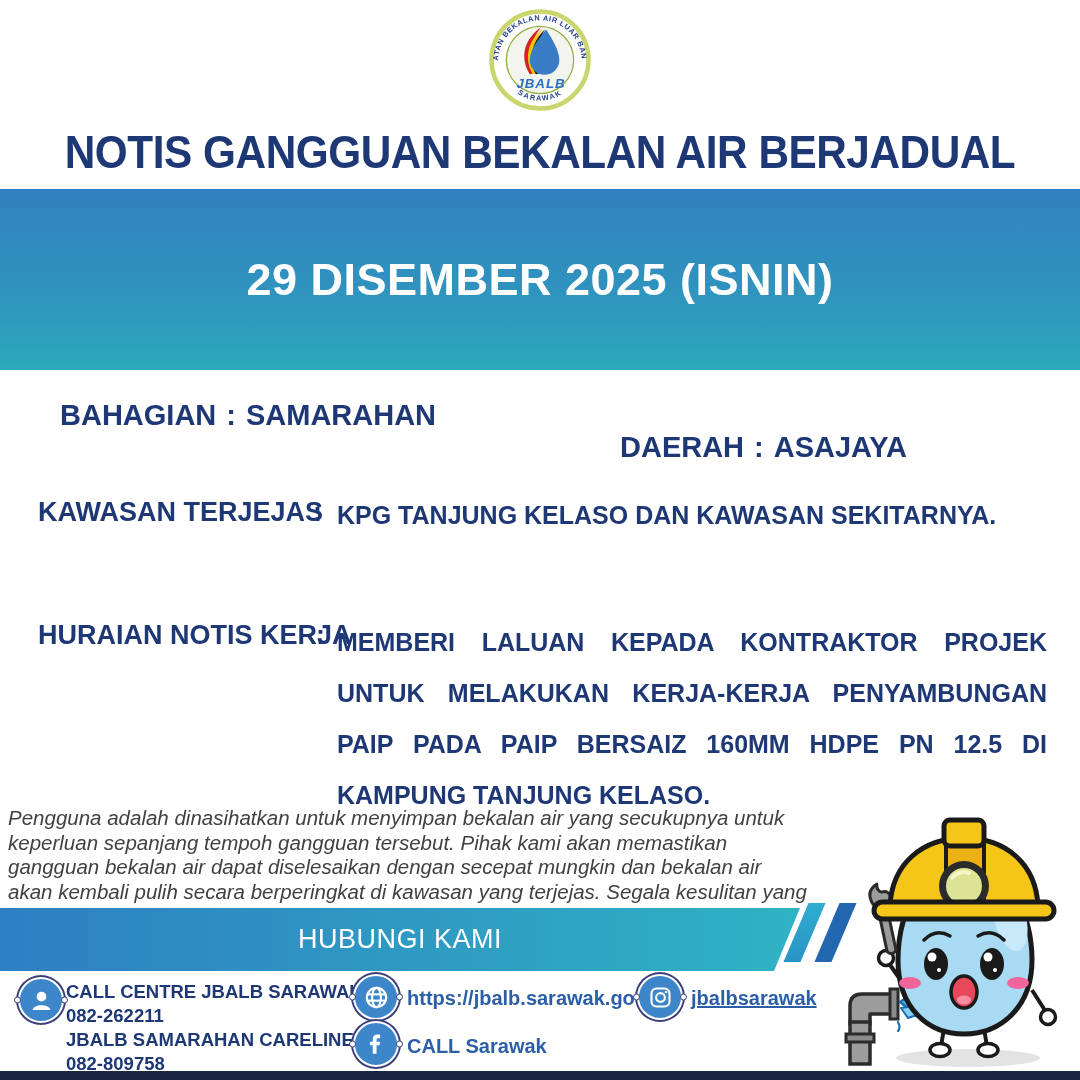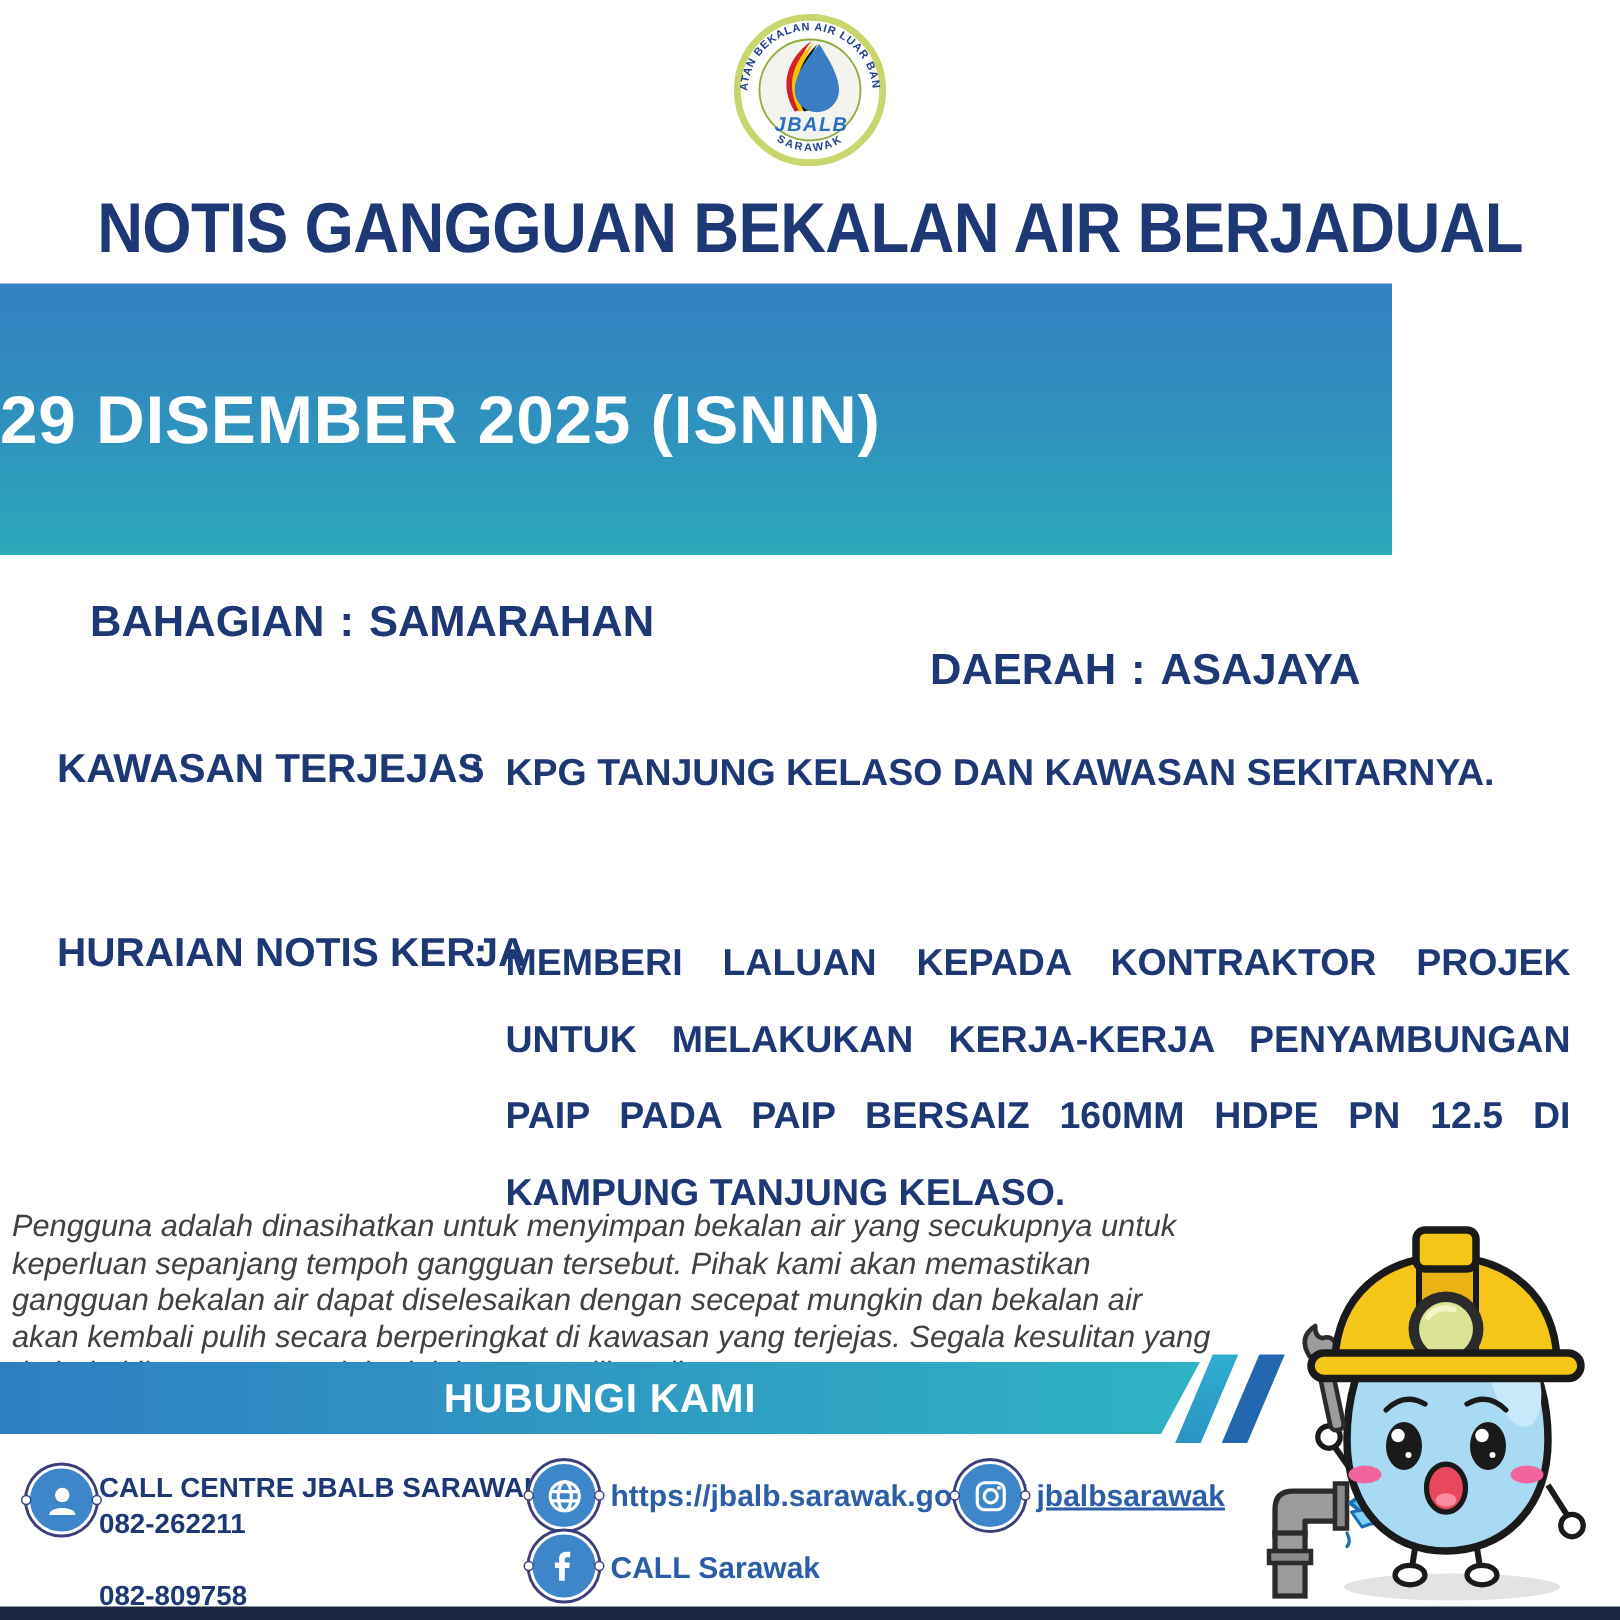--- a/index.html
+++ b/index.html
@@ -10,23 +10,23 @@
   
   .logo-wrap{position:absolute;left:489px;top:9px;width:102px;height:102px;}
   
   .main-title{
     position:absolute;left:0;top:124px;width:1080px;text-align:center;
     font-size:47px;font-weight:800;letter-spacing:-.5px;color:#1e3876;
     transform:scaleX(.9);transform-origin:center;white-space:nowrap;
   }
   
   .date-banner{
-    position:absolute;left:0;top:189px;width:928px;height:181px;
+    position:absolute;left:0;top:189px;width:1080px;height:181px;
     background:linear-gradient(180deg,#3380c1 0%,#2f93be 55%,#2ba9b9 100%);
-    display:flex;flex-direction:column;align-items:flex-start;justify-content:center;
+    display:flex;flex-direction:column;align-items:center;justify-content:center;
     color:#ffffff;font-weight:800;
   }
   .date-banner .line{font-size:45px;line-height:58px;letter-spacing:.5px;}
   
   .region-row{position:absolute;top:399px;left:0;width:1080px;font-size:29px;font-weight:800;}
   .bahagian{position:absolute;left:60px;top:0;}
   .daerah{position:absolute;left:620px;top:0;margin-top:32px;}
   .sep{margin:0 10px;}
   
   .kawasan-label,.huraian-label{position:absolute;left:38px;font-size:27px;font-weight:800;white-space:nowrap;}
@@ -40,25 +40,25 @@
     font-size:25px;font-weight:800;line-height:51px;
     text-align:justify;text-justify:inter-word;
   }
   
   .advisory{
     position:absolute;left:8px;top:806px;width:802px;
     font-size:20.5px;font-style:italic;line-height:24.5px;color:#414042;font-weight:500;
   }
   
   .hubungi-banner{
-    position:absolute;left:0;top:908px;width:800px;height:48px;
+    position:absolute;left:0;top:908px;width:800px;height:63px;
     background:linear-gradient(90deg,#2e7fc2 0%,#2fb3c3 100%);
     clip-path:polygon(0 0,100% 0,calc(100% - 26px) 100%,0 100%);
     display:flex;align-items:center;justify-content:center;
-    color:#ffffff;font-size:27px;font-weight:700;letter-spacing:.5px;
+    color:#ffffff;font-size:27px;font-weight:400;letter-spacing:.5px;
   }
   .slash{position:absolute;top:903px;width:17px;height:59px;transform:skewX(-23deg);}
   .slash-1{left:796px;background:linear-gradient(180deg,#2fadd0,#2a93c4);}
   .slash-2{left:827px;background:#2267b0;}
   
   .contact-icon{
     position:absolute;width:46px;height:46px;border-radius:50%;
     background:#3e86ca;border:2.5px solid #ffffff;box-shadow:0 0 0 2px #3a3f7c;
     display:flex;align-items:center;justify-content:center;box-sizing:border-box;
   }
@@ -148,20 +148,21 @@
   <div class="slash slash-2"></div>
 
   <div class="contact-icon ci-user">
     <svg viewBox="0 0 24 24" width="27" height="27">
       <circle cx="12" cy="8.6" r="4.3" fill="#ffffff"></circle>
       <path d="M4.2,20.5 C4.2,14.8 19.8,14.8 19.8,20.5 Z" fill="#ffffff"></path>
     </svg>
   </div>
   <div class="c-text c-navy t-cc-name">CALL CENTRE JBALB SARAWAK</div>
   <div class="c-text c-navy t-cc-phone">082-262211</div>
+  <div class="c-text c-navy t-cl-name">JBALB SAMARAHAN CARELINE</div>
   <div class="c-text c-navy t-cl-phone">082-809758</div>
 
   <div class="contact-icon ci-globe">
     <svg viewBox="0 0 24 24" width="27" height="27" fill="none" stroke="#ffffff" stroke-width="1.9">
       <circle cx="12" cy="12" r="8.6"></circle>
       <ellipse cx="12" cy="12" rx="3.9" ry="8.6"></ellipse>
       <line x1="3.4" y1="9.2" x2="20.6" y2="9.2"></line>
       <line x1="3.4" y1="14.8" x2="20.6" y2="14.8"></line>
     </svg>
   </div>

